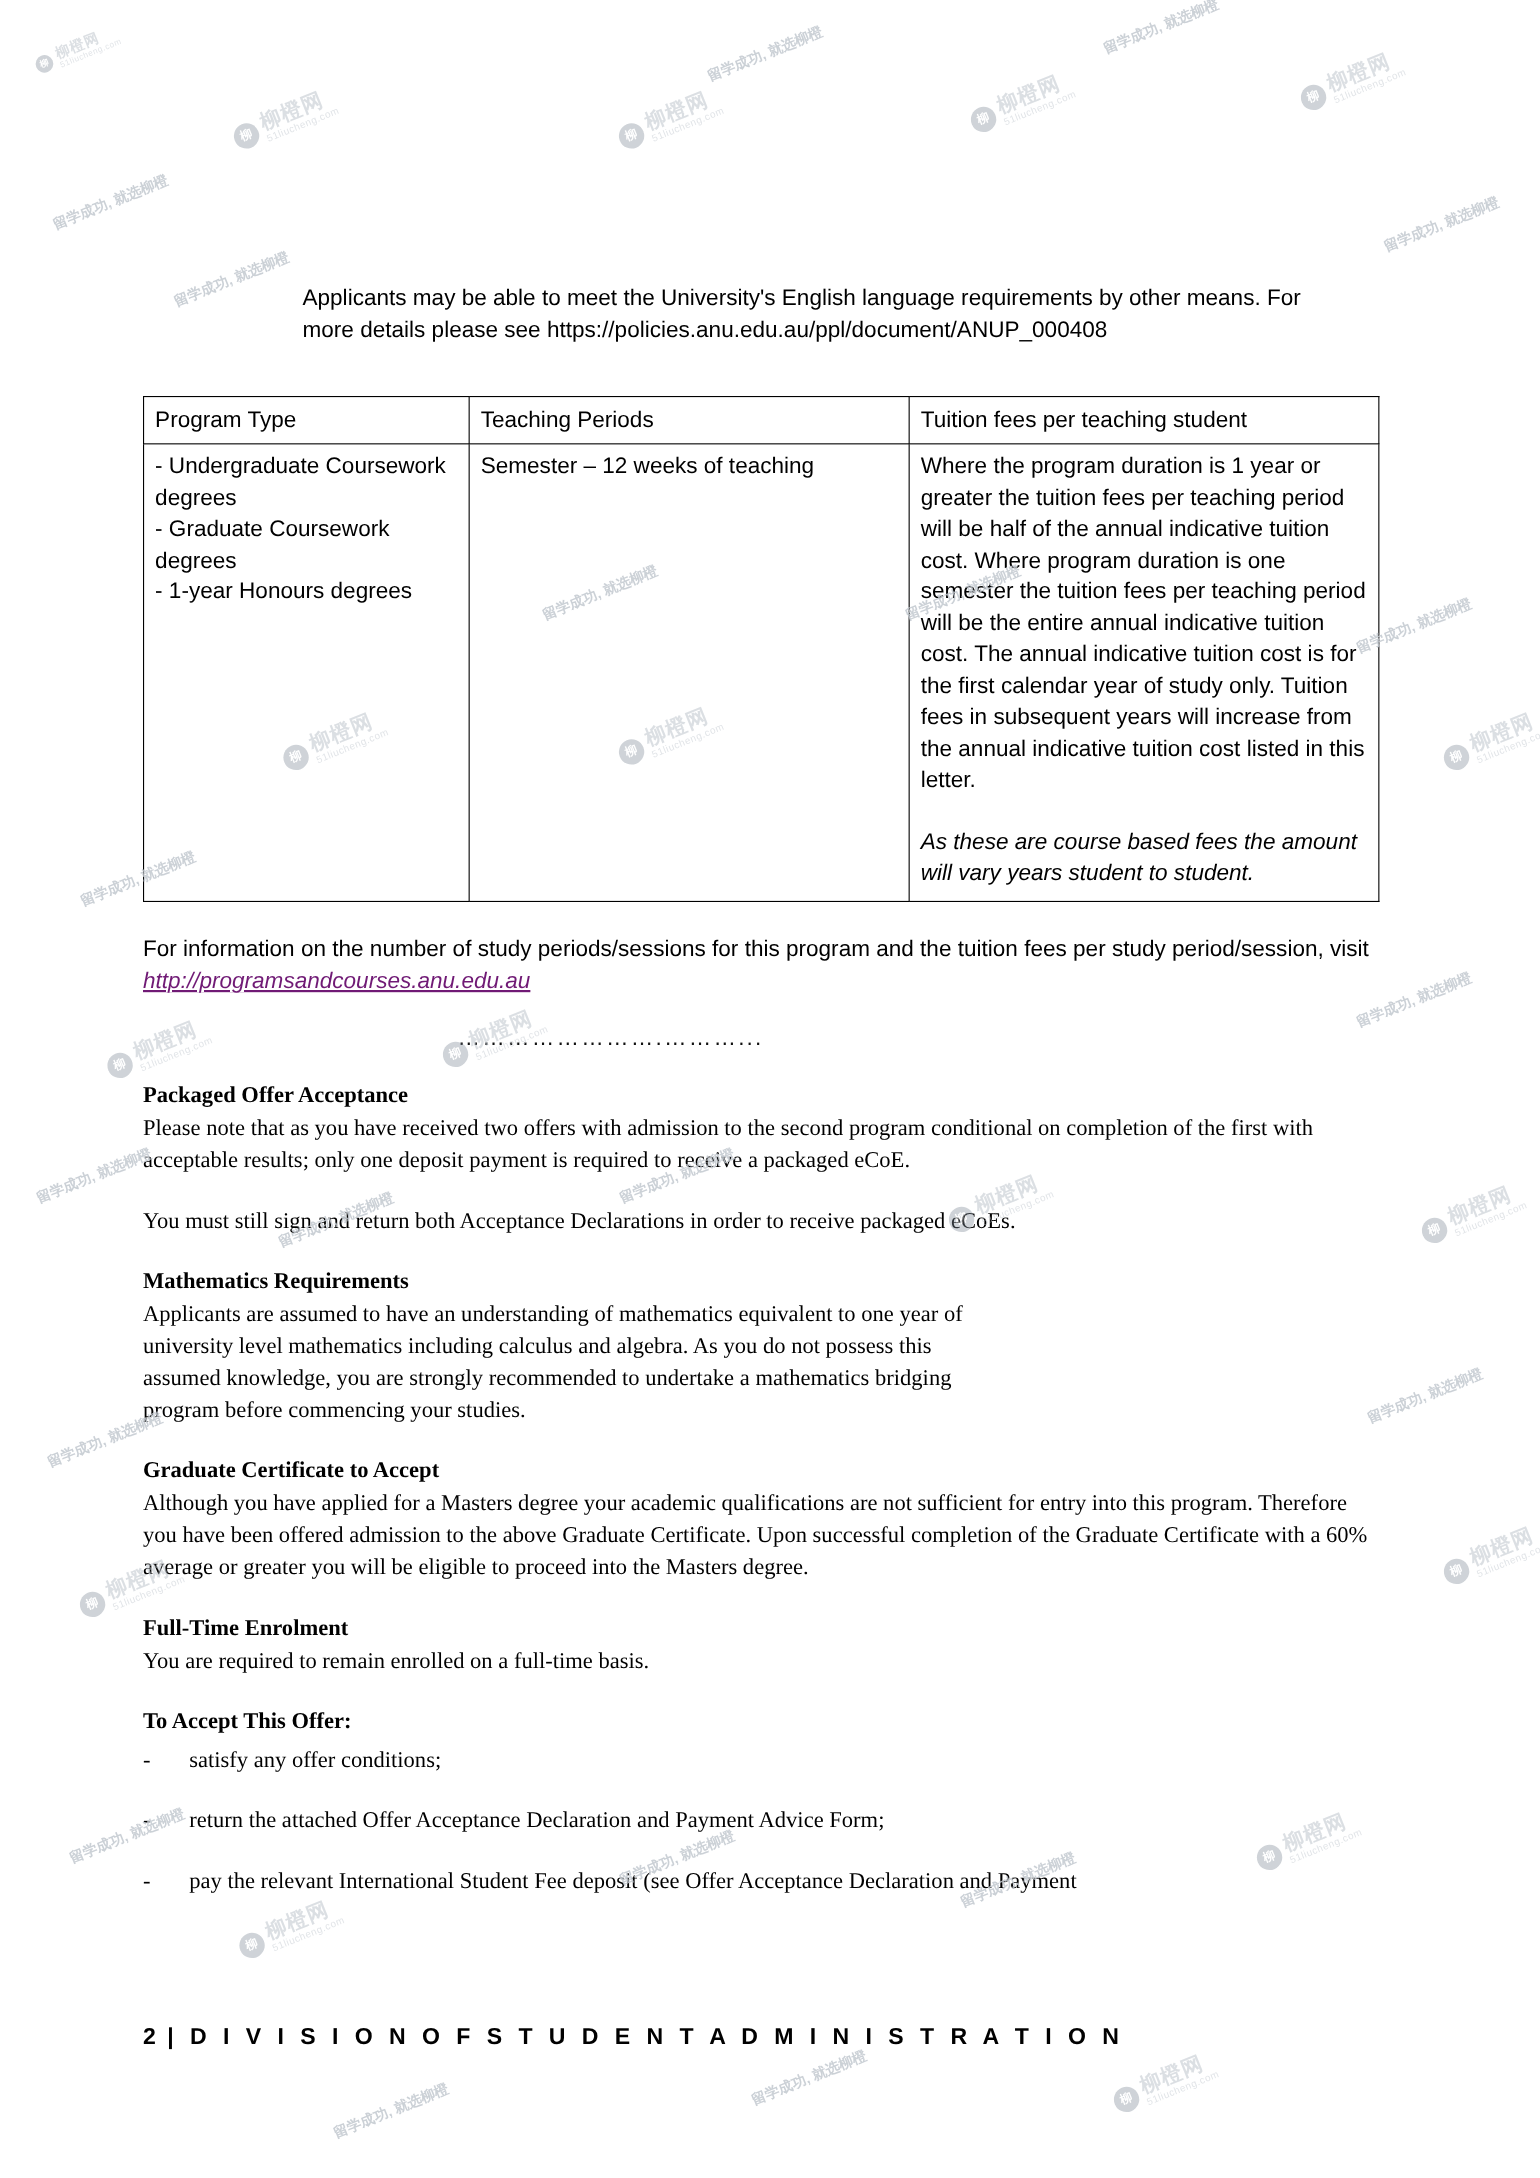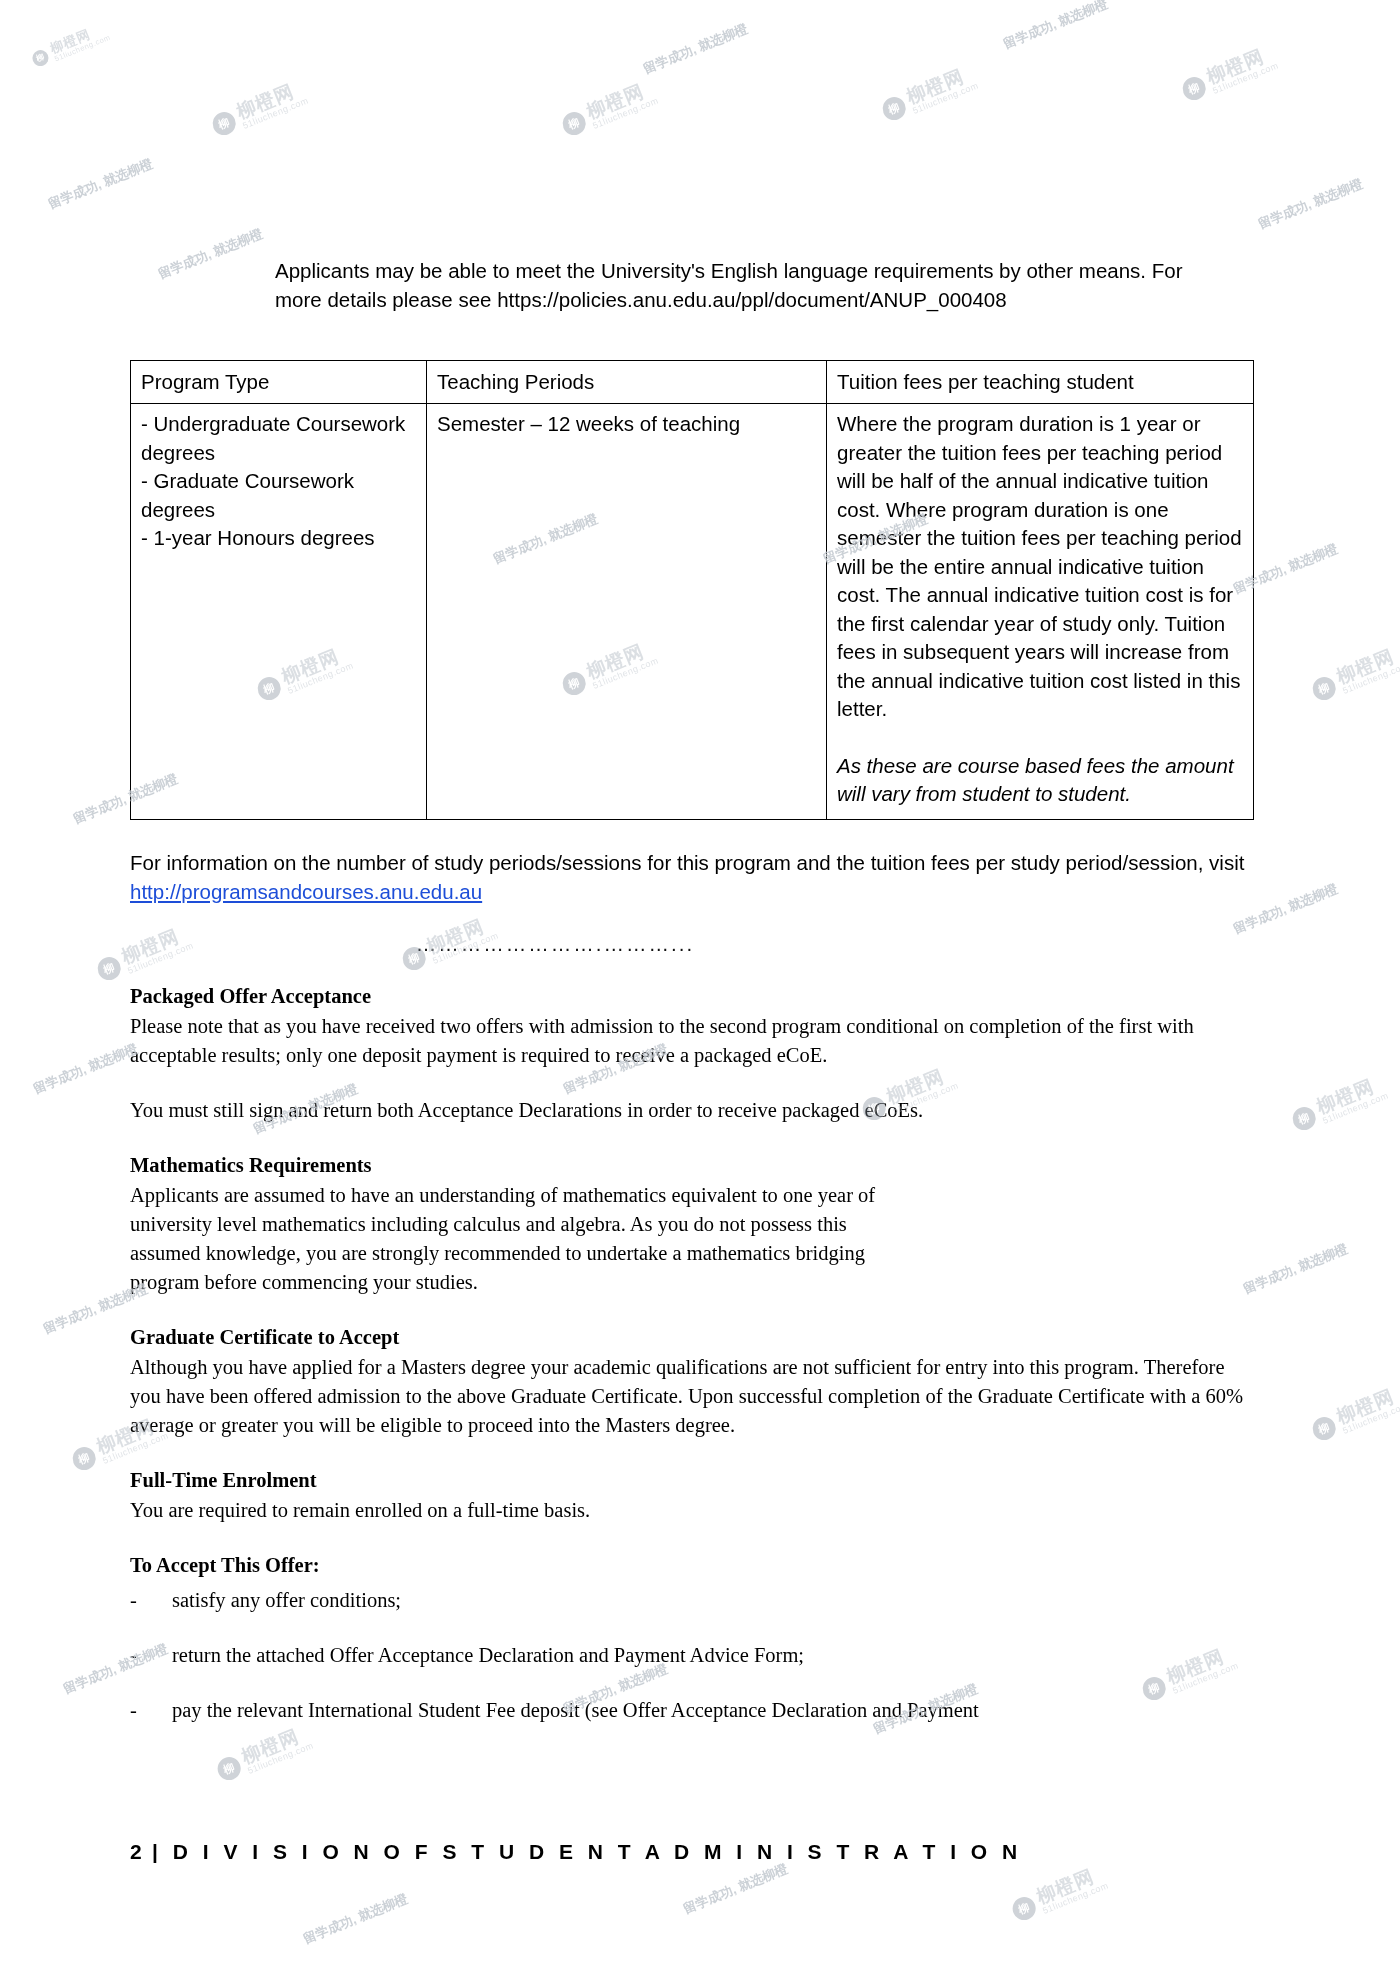--- a/index.html
+++ b/index.html
@@ -68,22 +68,23 @@
   }
 
   
   .after-table {
     margin-top: 28px;
     font-size: 20.5px;
     line-height: 29px;
     width: 1125px;
   }
   a.link {
-    color: #1d4ed8;
+    color: #701a75;
     text-decoration: underline;
+    font-style: italic;
   }
 
   .dots {
     text-align: center;
     font-size: 20.5px;
     letter-spacing: 2px;
     margin-top: 26px;
     margin-right: 290px;
     color: #111;
   }
@@ -222,21 +223,21 @@
         </tr>
       </thead>
       <tbody>
         <tr>
           <td class="cell-list">- Undergraduate Coursework degrees
 - Graduate Coursework degrees
 - 1-year Honours degrees</td>
           <td>Semester – 12 weeks of teaching</td>
           <td>
             <span>Where the program duration is 1 year or greater the tuition fees per teaching period will be half of the annual indicative tuition cost. Where program duration is one semester the tuition fees per teaching period will be the entire annual indicative tuition cost. The annual indicative tuition cost is for the first calendar year of study only. Tuition fees in subsequent years will increase from the annual indicative tuition cost listed in this letter.</span>
-            <div class="italic-note">As these are course based fees the amount will vary from student to student.</div>
+            <div class="italic-note">As these are course based fees the amount will vary years student to student.</div>
           </td>
         </tr>
       </tbody>
     </table>
 
     <p class="after-table">
       <span>For information on the number of study periods/sessions for this program and the tuition fees per study period/session, visit </span><a class="link" href="#">http://programsandcourses.anu.edu.au</a>
     </p>
 
     <div class="dots">…………………….………...</div>

